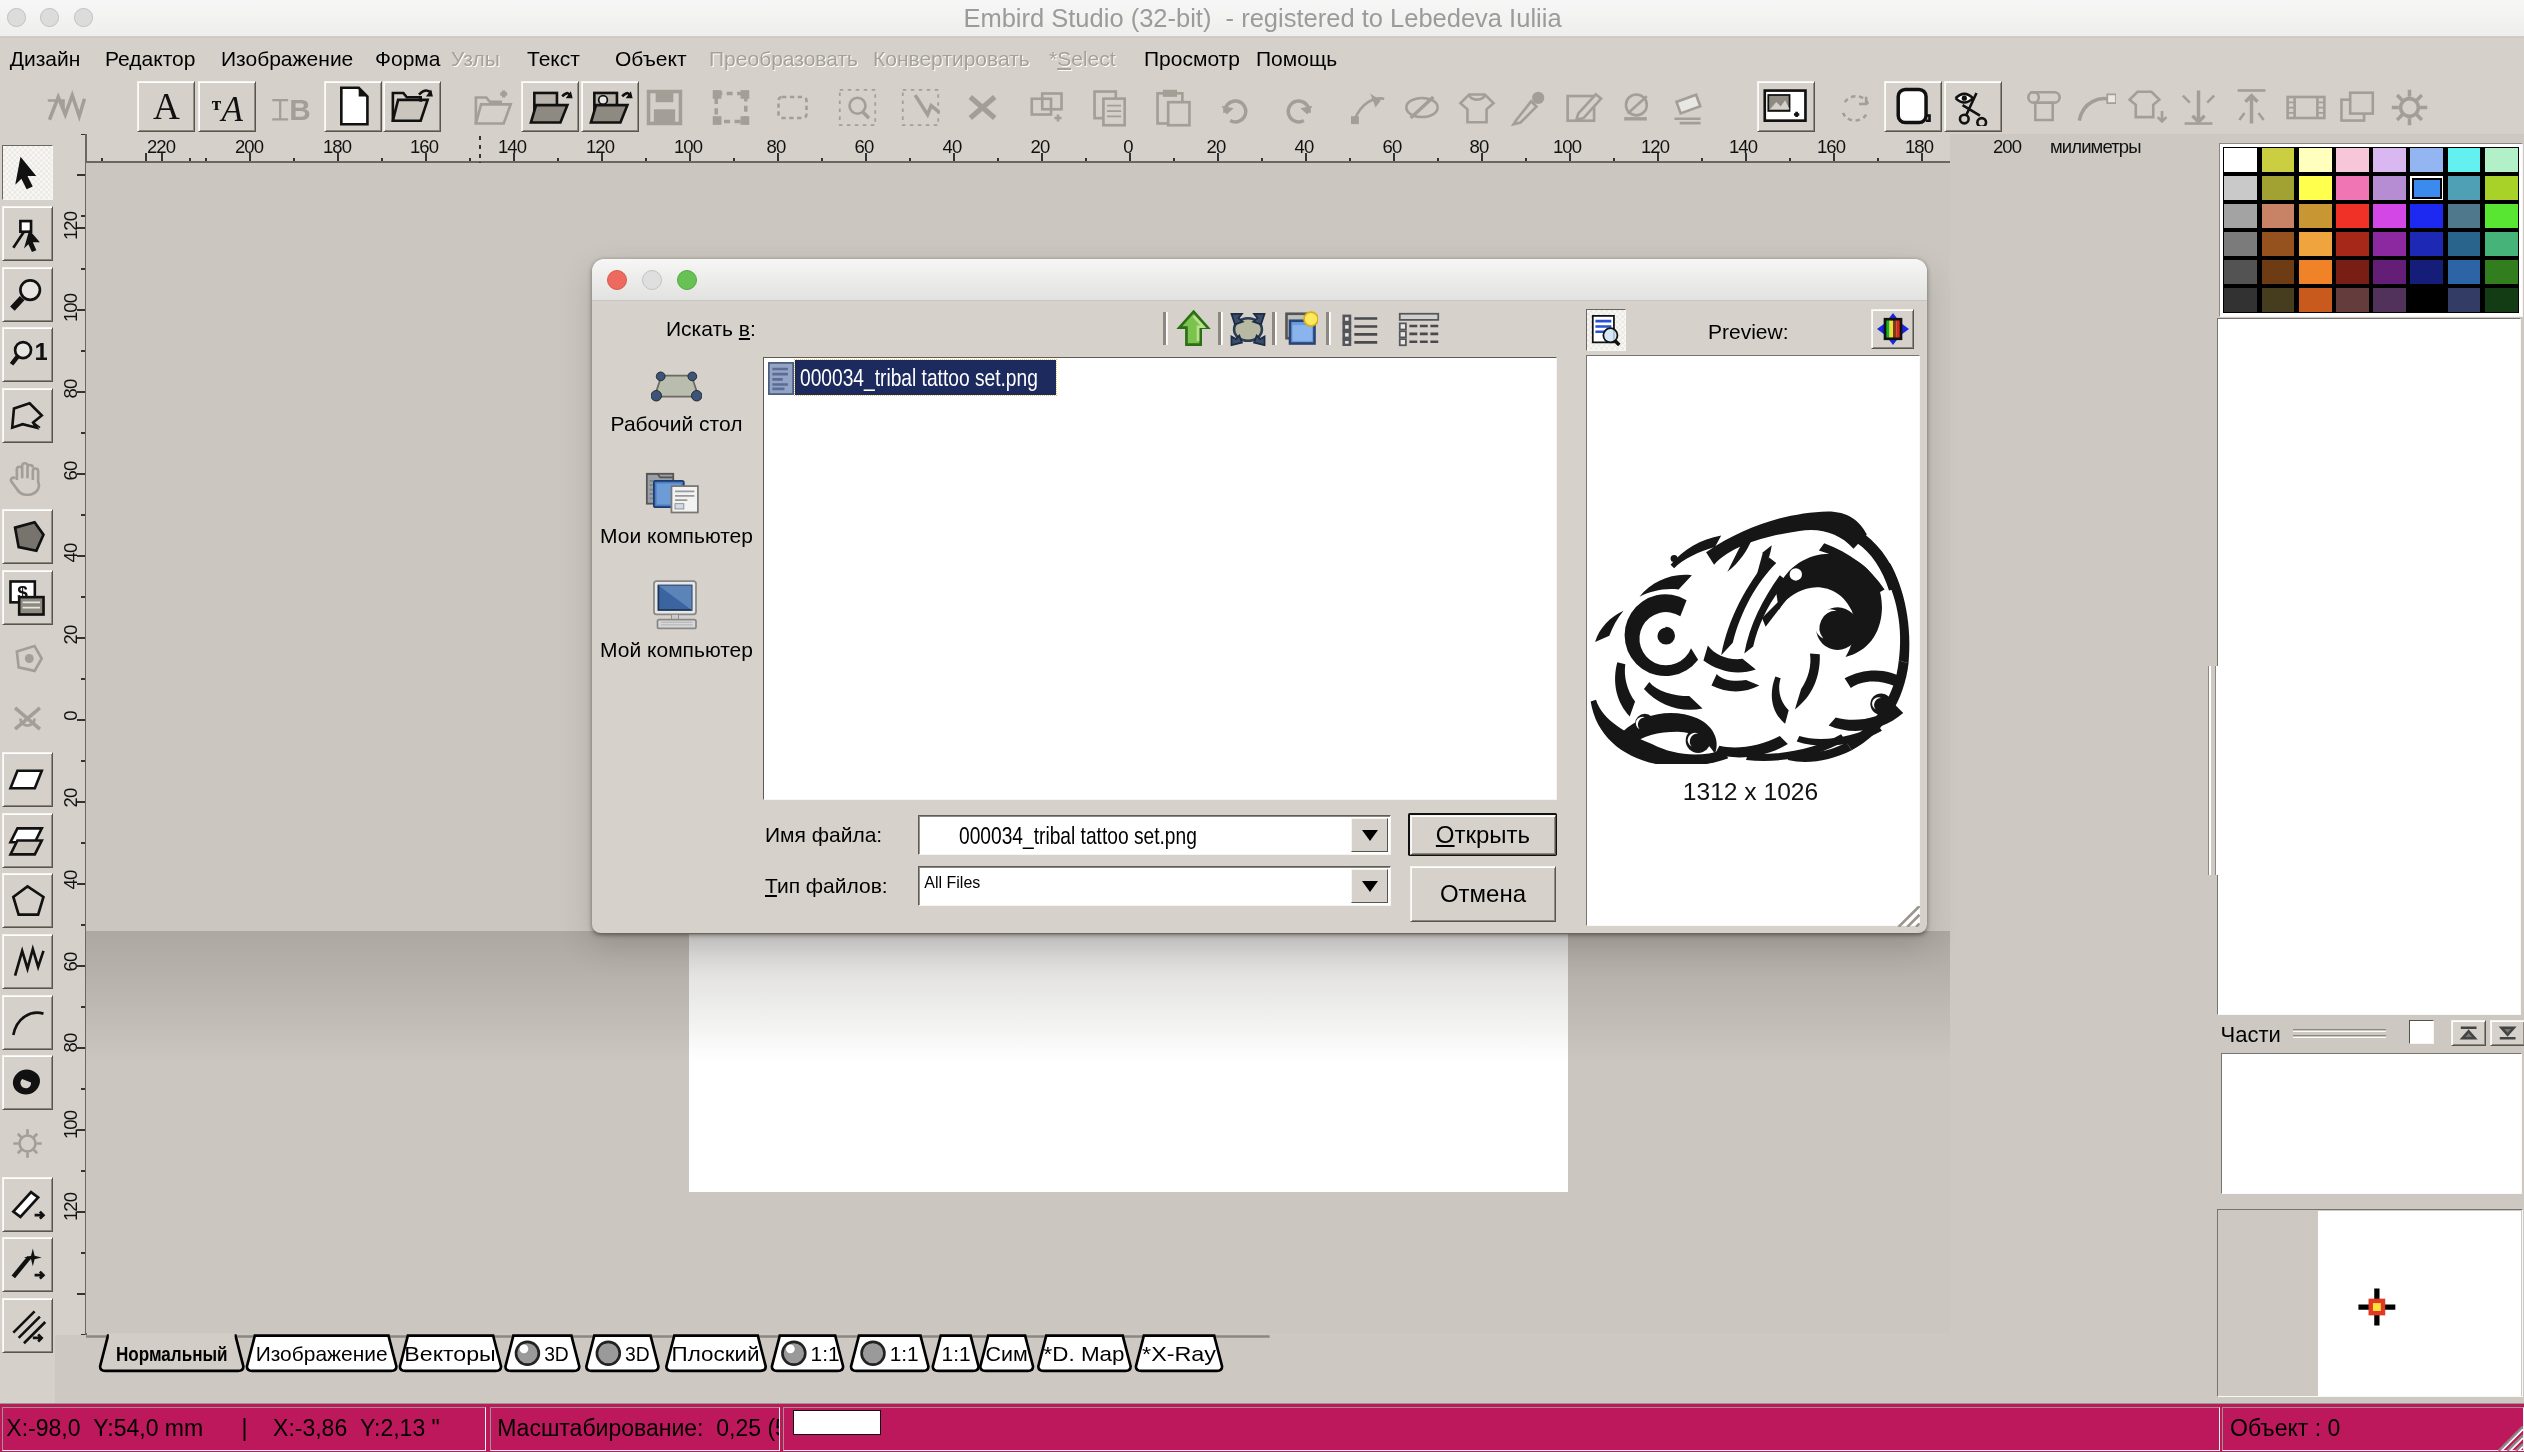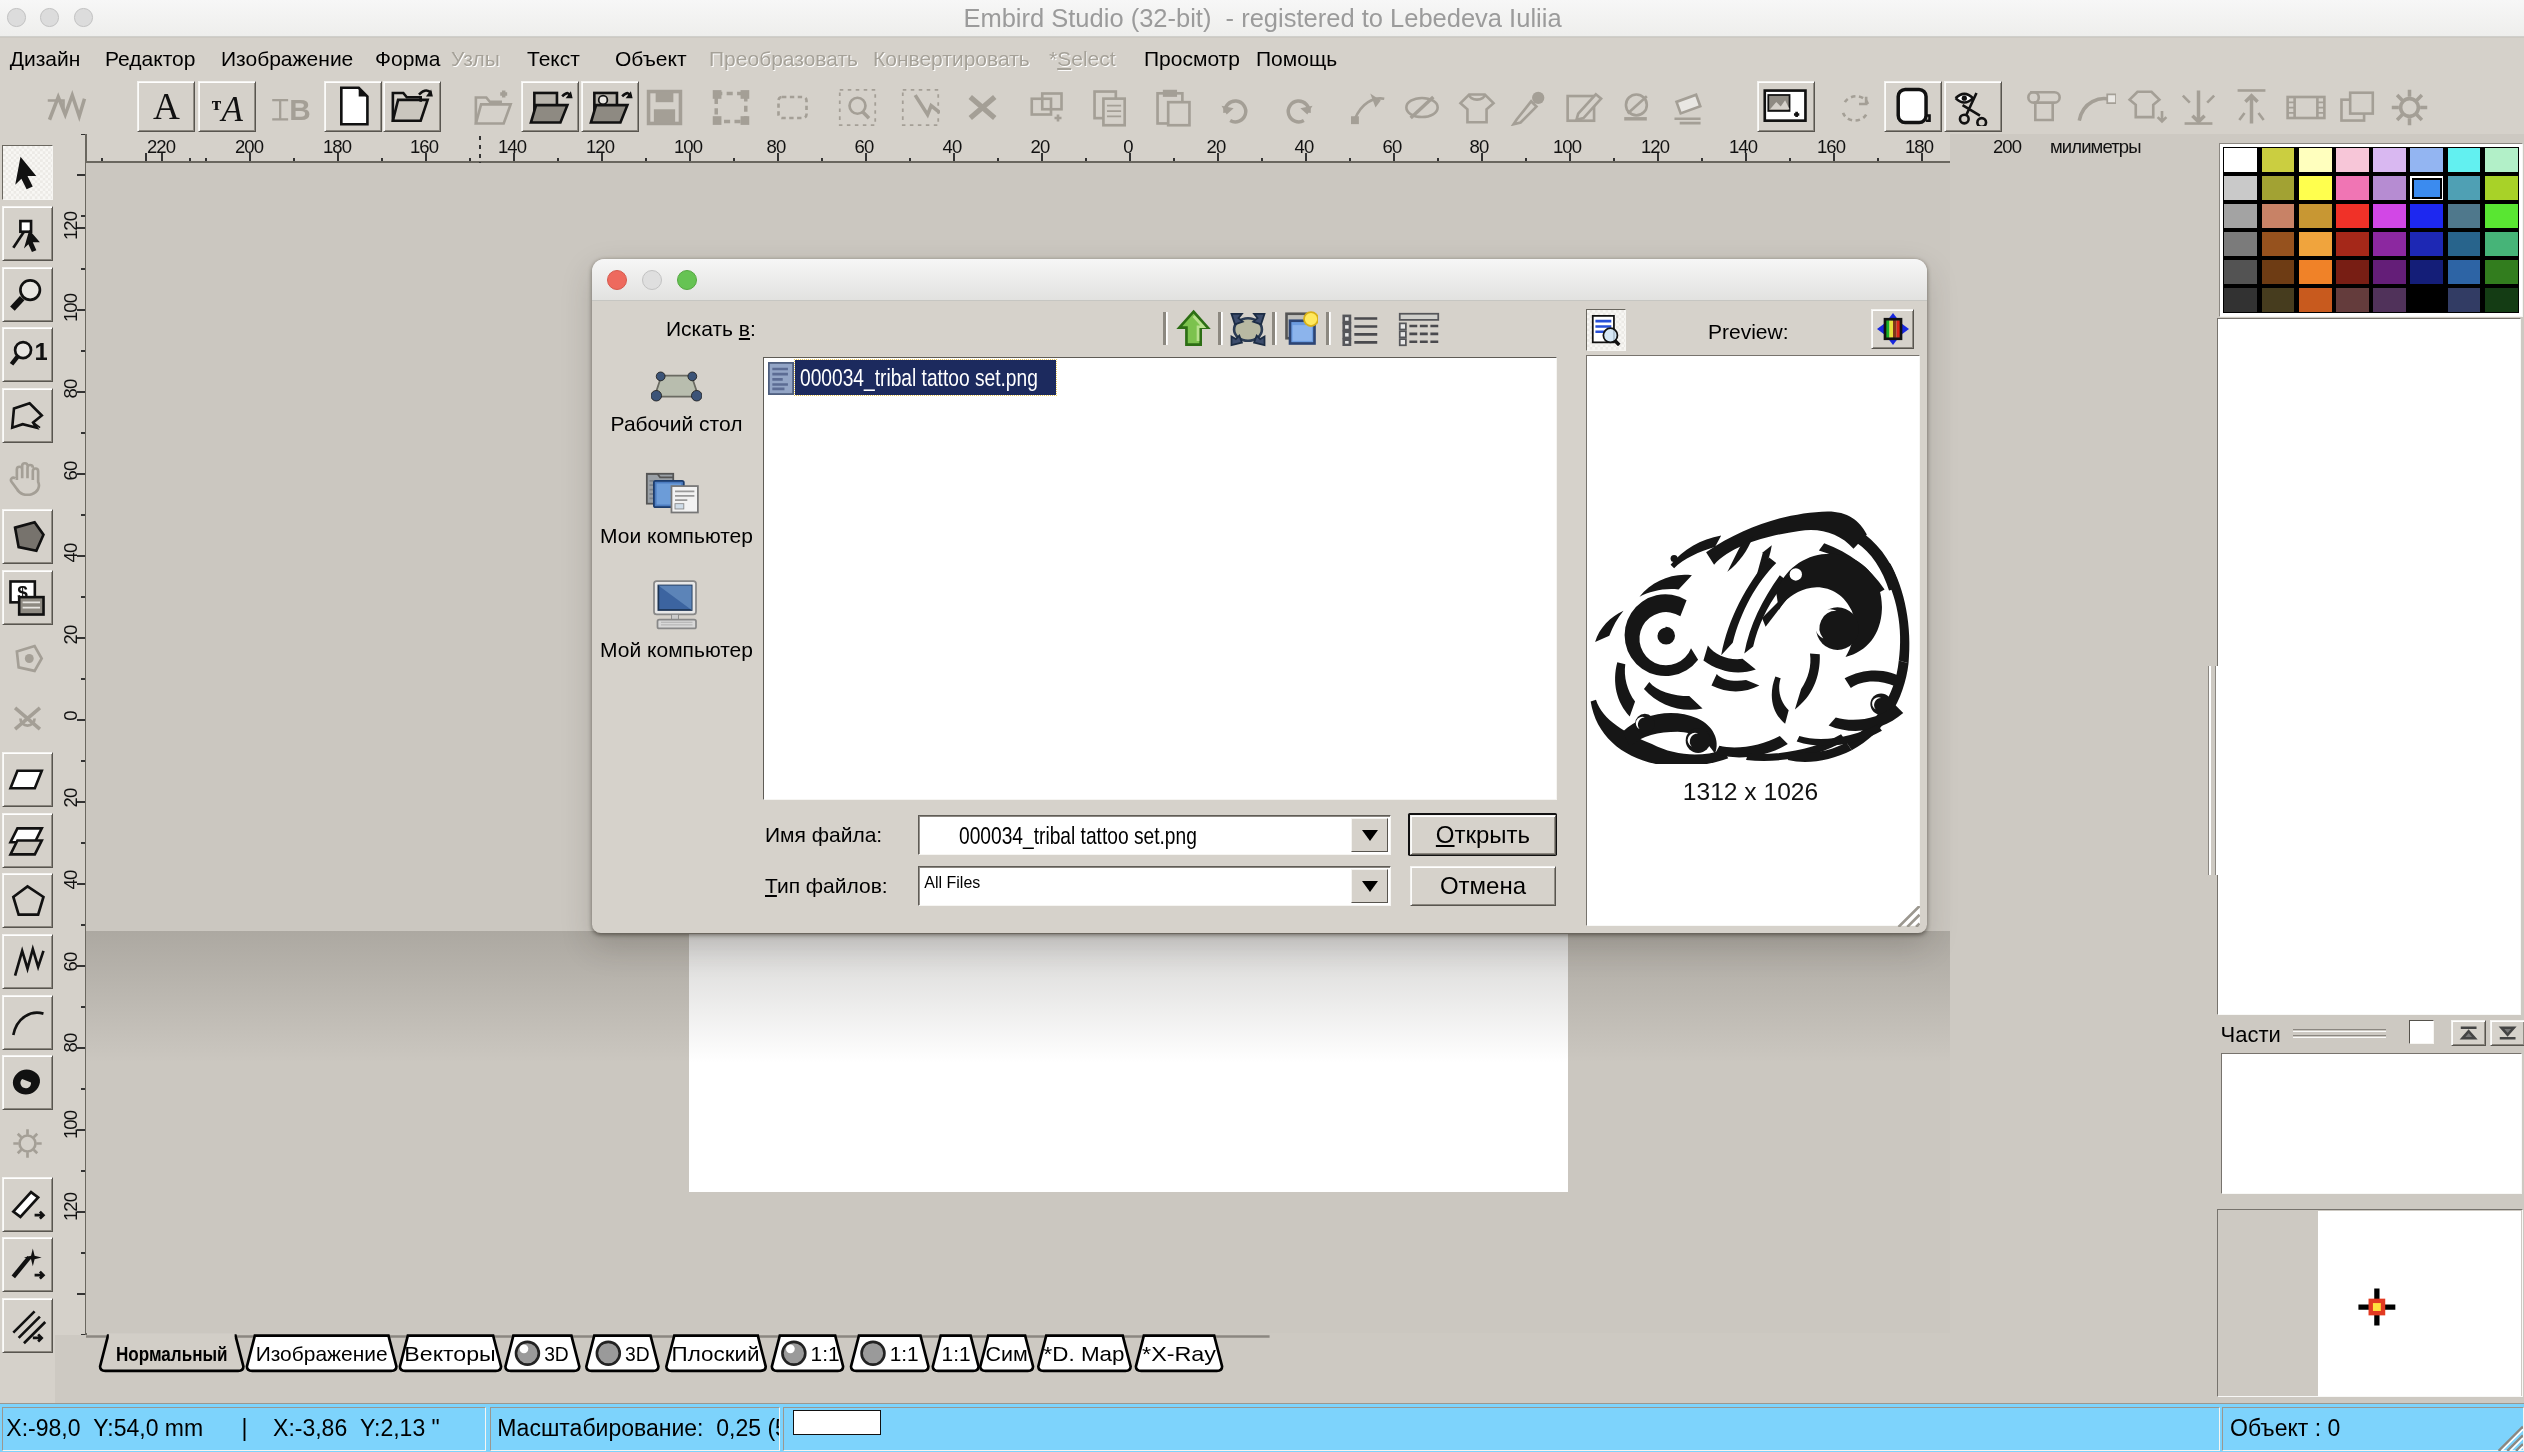--- a/index.html
+++ b/index.html
@@ -19,21 +19,21 @@
 #ltools{position:absolute;left:0;top:134px;width:55px;height:1273px;background:#d5d1ca;}
 .lbtn{position:absolute;left:1.8px;width:51px;height:55px;background:#d5d1ca;border:1.8px solid;border-color:#f4f3f0 #58554f #58554f #f4f3f0;box-shadow:inset 0.9px 0.9px 0 #fff, inset -0.9px -0.9px 0 #8a867e;display:flex;align-items:center;justify-content:center;}
 .pressed{border-color:#6a675f #f6f5f2 #f6f5f2 #6a675f !important;background:repeating-conic-gradient(#eceae6 0% 25%, #f8f7f4 0% 50%) 0 0/5.3px 5.3px !important;box-shadow:none !important;}
 #canvas{position:absolute;left:86px;top:163px;width:1864px;height:1170px;background:#cbc7c0;overflow:hidden;}
 #page{position:absolute;left:603px;top:771px;width:879px;height:258px;background:#fff;}
 #cshadow{position:absolute;left:0;top:768px;width:1864px;height:132px;background:linear-gradient(rgba(58,54,46,0.21),rgba(58,54,46,0));}
 #palette{position:absolute;left:2219px;top:143px;width:304px;height:174px;border:1.8px solid;border-color:#8b8781 #f6f5f2 #f6f5f2 #8b8781;background:#fff;padding:2.6px;}
 #palgrid{width:100%;height:100%;background:#000;display:grid;grid-template-columns:repeat(8,1fr);grid-template-rows:repeat(6,1fr);gap:4.4px;padding:1.8px;}
 .pc{width:100%;height:100%;}
 .panelw{position:absolute;background:#fff;border:1.8px solid;border-color:#77736d #f8f8f6 #f8f8f6 #77736d;}
-#statusbar{position:absolute;left:0;top:1403px;width:2525px;height:49px;background:#7dd3fc;border-top:1.8px solid #9b978f;}
+#statusbar{position:absolute;left:0;top:1403px;width:2525px;height:49px;background:#be185d;border-top:1.8px solid #9b978f;}
 .sseg{position:absolute;top:2.6px;height:44px;border:1.8px solid;border-color:#9b978f #f6f5f2 #f6f5f2 #9b978f;font-size:23px;color:#000;display:flex;align-items:center;white-space:pre;}
 #dialog{position:absolute;left:592px;top:259px;width:1335px;height:674px;background:#d6d2cb;border-radius:12.3px 12.3px 8.8px 8.8px;box-shadow:0 1.8px 4.4px rgba(40,36,28,0.55), 0 12.3px 32px rgba(40,36,28,0.18);}
 #dtitle{position:absolute;left:0;top:0;width:1335px;height:42px;background:linear-gradient(#f6f6f6,#e2e2e0);border-radius:12.3px 12.3px 0 0;border-bottom:0.9px solid #c6c6c2;}
 .dtl{position:absolute;top:10.5px;width:20px;height:20px;border-radius:50%;}
 .dlabel{position:absolute;font-size:21px;color:#000;white-space:pre;}
 .combo{position:absolute;background:#fff;border:1.8px solid;border-color:#5f5c56 #f6f5f2 #f6f5f2 #5f5c56;box-shadow:inset 0.9px 0.9px 0 #8b8781;}
 .cbtn{position:absolute;right:1.8px;top:1.8px;bottom:1.8px;width:37px;background:#d6d2cb;border:1.8px solid;border-color:#f4f3f0 #58554f #58554f #f4f3f0;display:flex;align-items:center;justify-content:center;}
 .carr{width:0;height:0;border-left:8.8px solid transparent;border-right:8.8px solid transparent;border-top:11.4px solid #000;}
 .btn97{position:absolute;background:#d6d2cb;border:1.8px solid;border-color:#f4f3f0 #58554f #58554f #f4f3f0;box-shadow:inset 0.9px 0.9px 0 #fff, inset -0.9px -0.9px 0 #8a867e;font-size:24px;display:flex;align-items:center;justify-content:center;}
 svg{display:block;}
@@ -771,21 +771,21 @@
 <div class="combo" style="left:326px;top:607px;width:473px;height:40px;">
  <span style="position:absolute;left:5.3px;top:7px;font-size:16px;">All Files</span>
  <div class="cbtn">
         <div class="carr"></div>
       </div>
 </div>
 <div class="abs" style="left:816px;top:554px;width:149px;height:43px;background:#111;border-radius:1.8px;"></div>
 <div class="btn97" style="left:818px;top:556px;width:146px;height:40px;">
       <span><u>О</u>ткрыть</span>
     </div>
-<div class="btn97" style="left:818px;top:607px;width:146px;height:40px;">Отмена</div>
+<div class="btn97" style="left:818px;top:607px;width:146px;height:56px;">Отмена</div>
 <div class="abs" style="left:994px;top:96px;width:334px;height:571px;border:1.8px solid;border-color:#77736d #f8f8f6 #f8f8f6 #77736d;background:#fff;">
  <div style="position:absolute;left:0.9px;top:0.9px;width:327px;height:564px;background:#fff;"></div>
  <svg style="position:absolute;left:0.9px;top:155px;" width="325" height="253" viewBox="0 0 366 284">
         <g fill="#161616">
 <path d="M133,46 C178,15 228,1 270,0 C292,0 306,10 314,26 L299,42 C284,25 262,18 238,22 C203,27 162,38 142,60 Z"></path>
 <path d="M186,28 C180,44 170,58 157,68 L172,38 Z"></path>
           <path d="M207,38 C204,56 197,72 187,83 L197,46 Z"></path>
 <path d="M312,26 C331,41 345,62 351,86 L339,89 C332,66 319,46 302,35 Z"></path>
 <path d="M266,36 C294,46 318,64 334,88 L327,92 C310,68 288,52 260,44 Z"></path>
 <path d="M93,60 C107,43 127,31 150,27 L143,40 C126,45 107,53 97,64 Z"></path>

